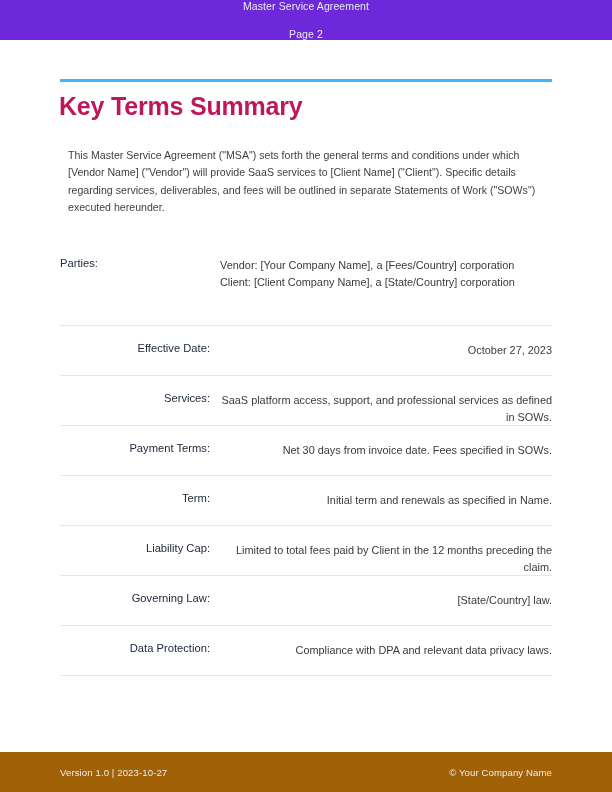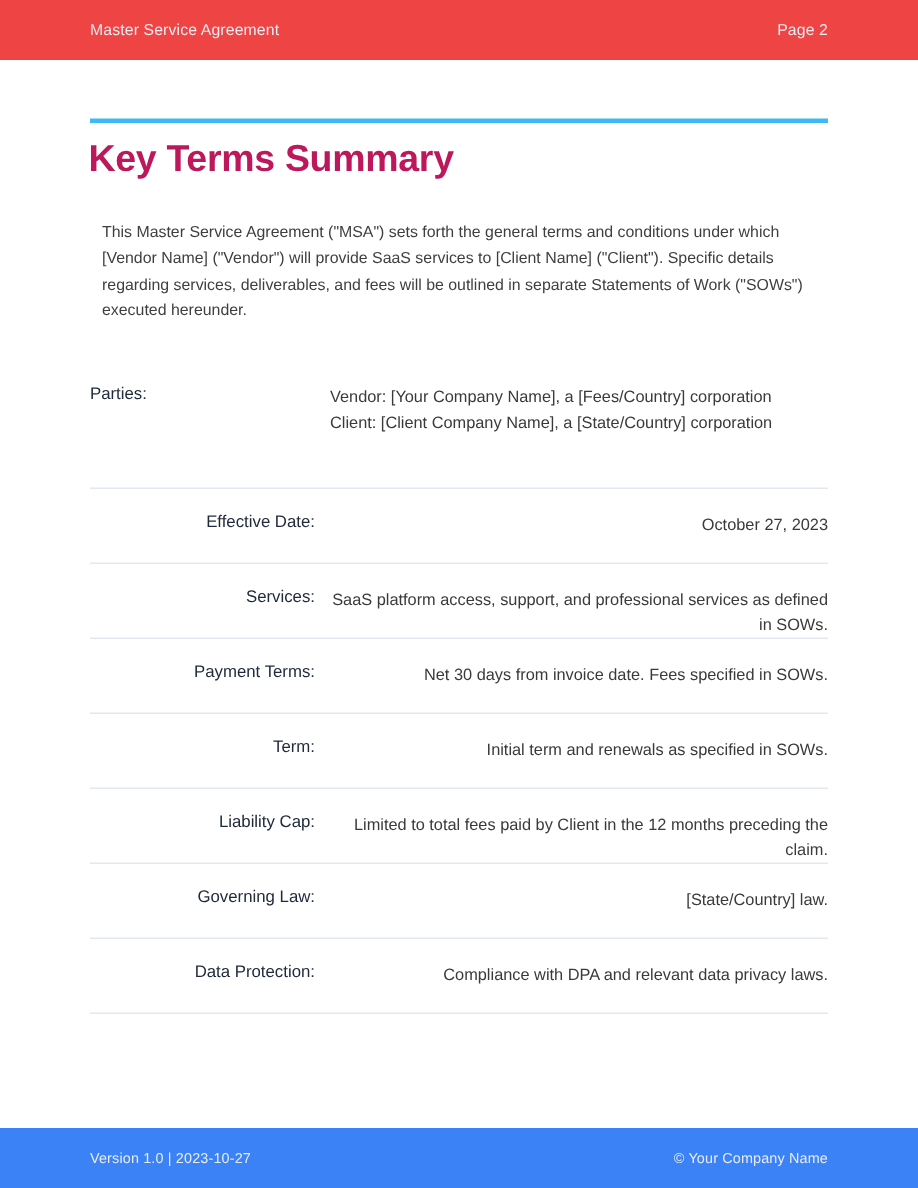--- a/index.html
+++ b/index.html
@@ -15,26 +15,27 @@
     overflow: hidden;
   }
 
   
   .page-header {
     position: absolute;
     top: 0;
     left: 0;
     width: 612px;
     height: 40px;
-    background: #ef4444;
+    background: #6d28d9;
     display: flex;
     align-items: center;
     justify-content: space-between;
     box-sizing: border-box;
     padding: 0 60px;
+    flex-direction: column;
   }
   .page-header .hdr-text {
     color: #e8ecf2;
     font-size: 10.5px;
     letter-spacing: 0.1px;
     white-space: nowrap;
   }
 
   
   .content {
@@ -115,21 +116,21 @@
   .row-h100 { height: 85px; }
   .row-h50  { height: 50px; text-align: right; }
 
   
   .page-footer {
     position: absolute;
     left: 0;
     top: 752px;
     width: 612px;
     height: 40px;
-    background: #3b82f6;
+    background: #a16207;
     display: flex;
     align-items: center;
     justify-content: space-between;
     box-sizing: border-box;
     padding: 16px 60px;
   }
   .page-footer .ftr-text {
     color: #e8ecf2;
     font-size: 9.6px;
     letter-spacing: 0.1px;
@@ -172,21 +173,21 @@
       <div class="term-value">SaaS platform access, support, and professional services as defined in SOWs.</div>
     </div>
 
     <div class="term-row row-h50">
       <div class="term-label">Payment Terms:</div>
       <div class="term-value">Net 30 days from invoice date. Fees specified in SOWs.</div>
     </div>
 
     <div class="term-row row-h50">
       <div class="term-label">Term:</div>
-      <div class="term-value">Initial term and renewals as specified in SOWs.</div>
+      <div class="term-value">Initial term and renewals as specified in Name.</div>
     </div>
 
     <div class="term-row row-h50">
       <div class="term-label">Liability Cap:</div>
       <div class="term-value">Limited to total fees paid by Client in the 12 months preceding the claim.</div>
     </div>
 
     <div class="term-row row-h50">
       <div class="term-label">Governing Law:</div>
       <div class="term-value">[State/Country] law.</div>

